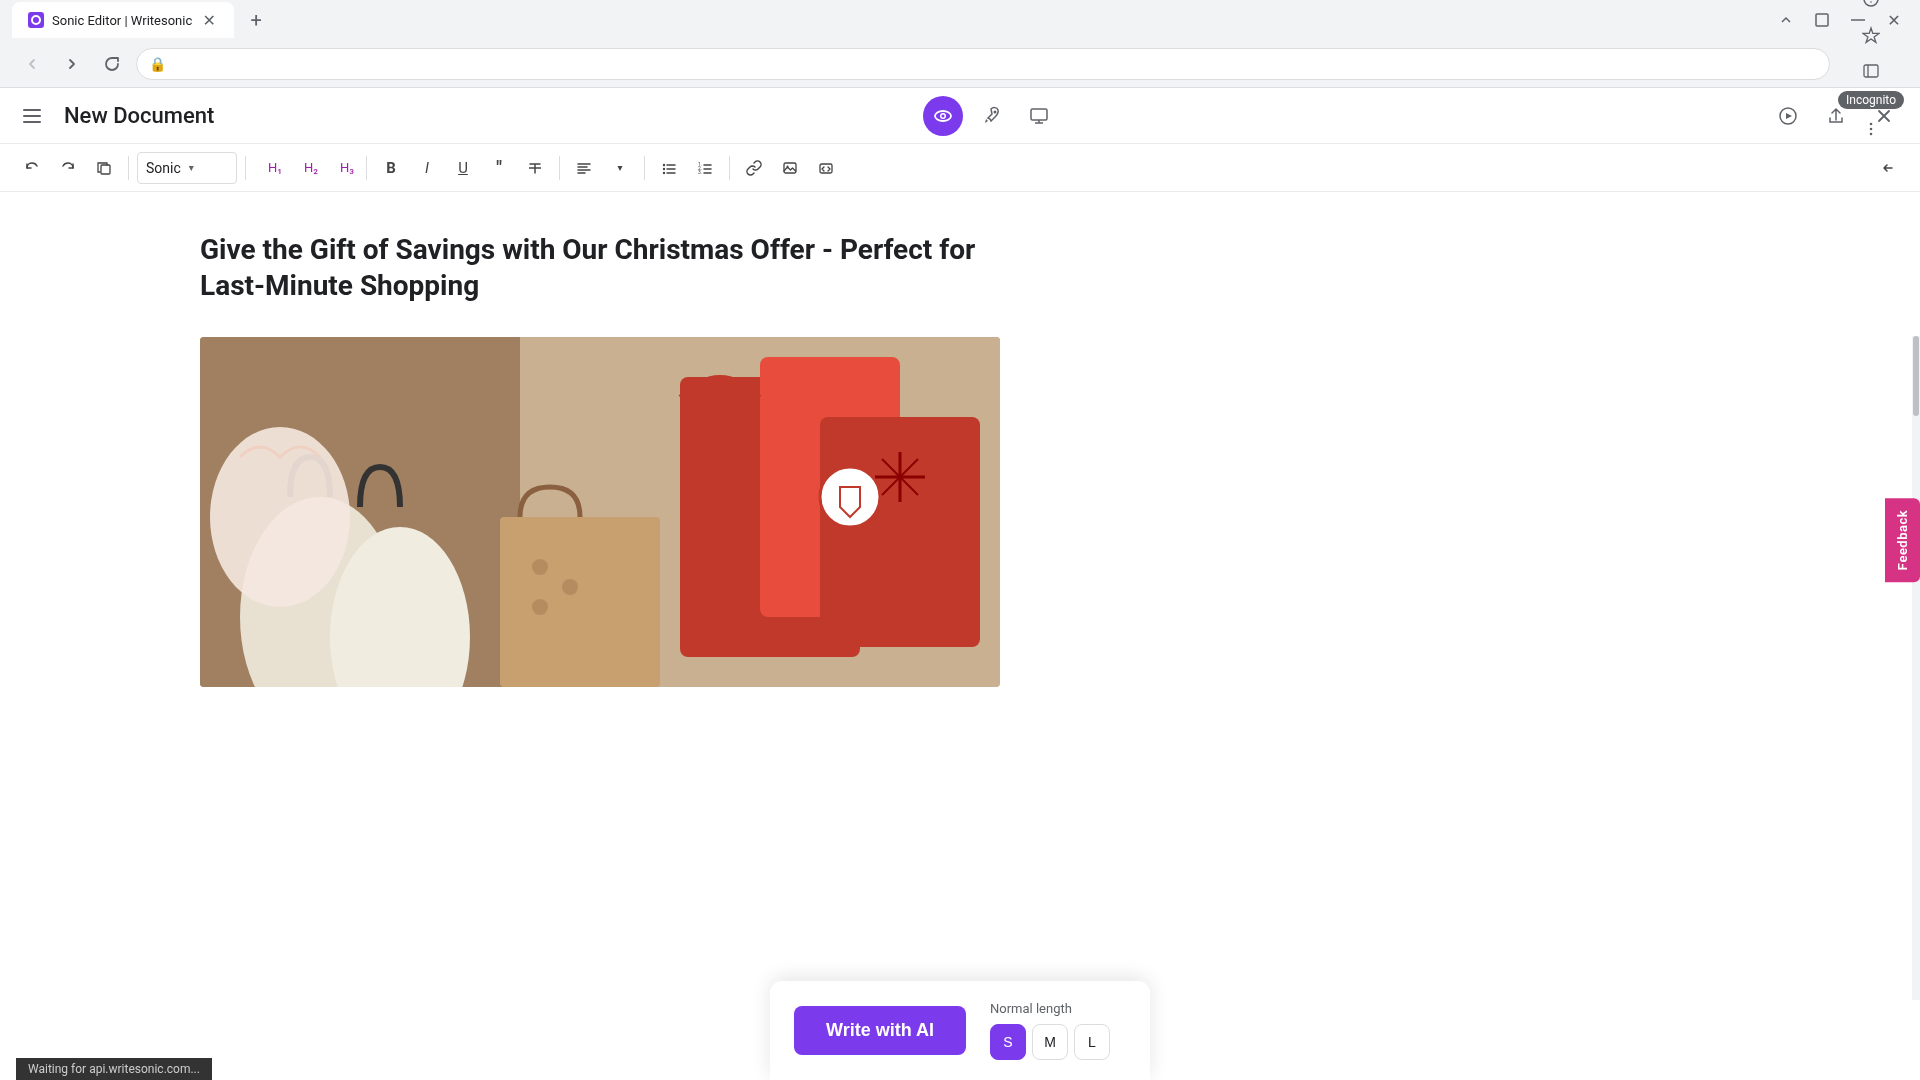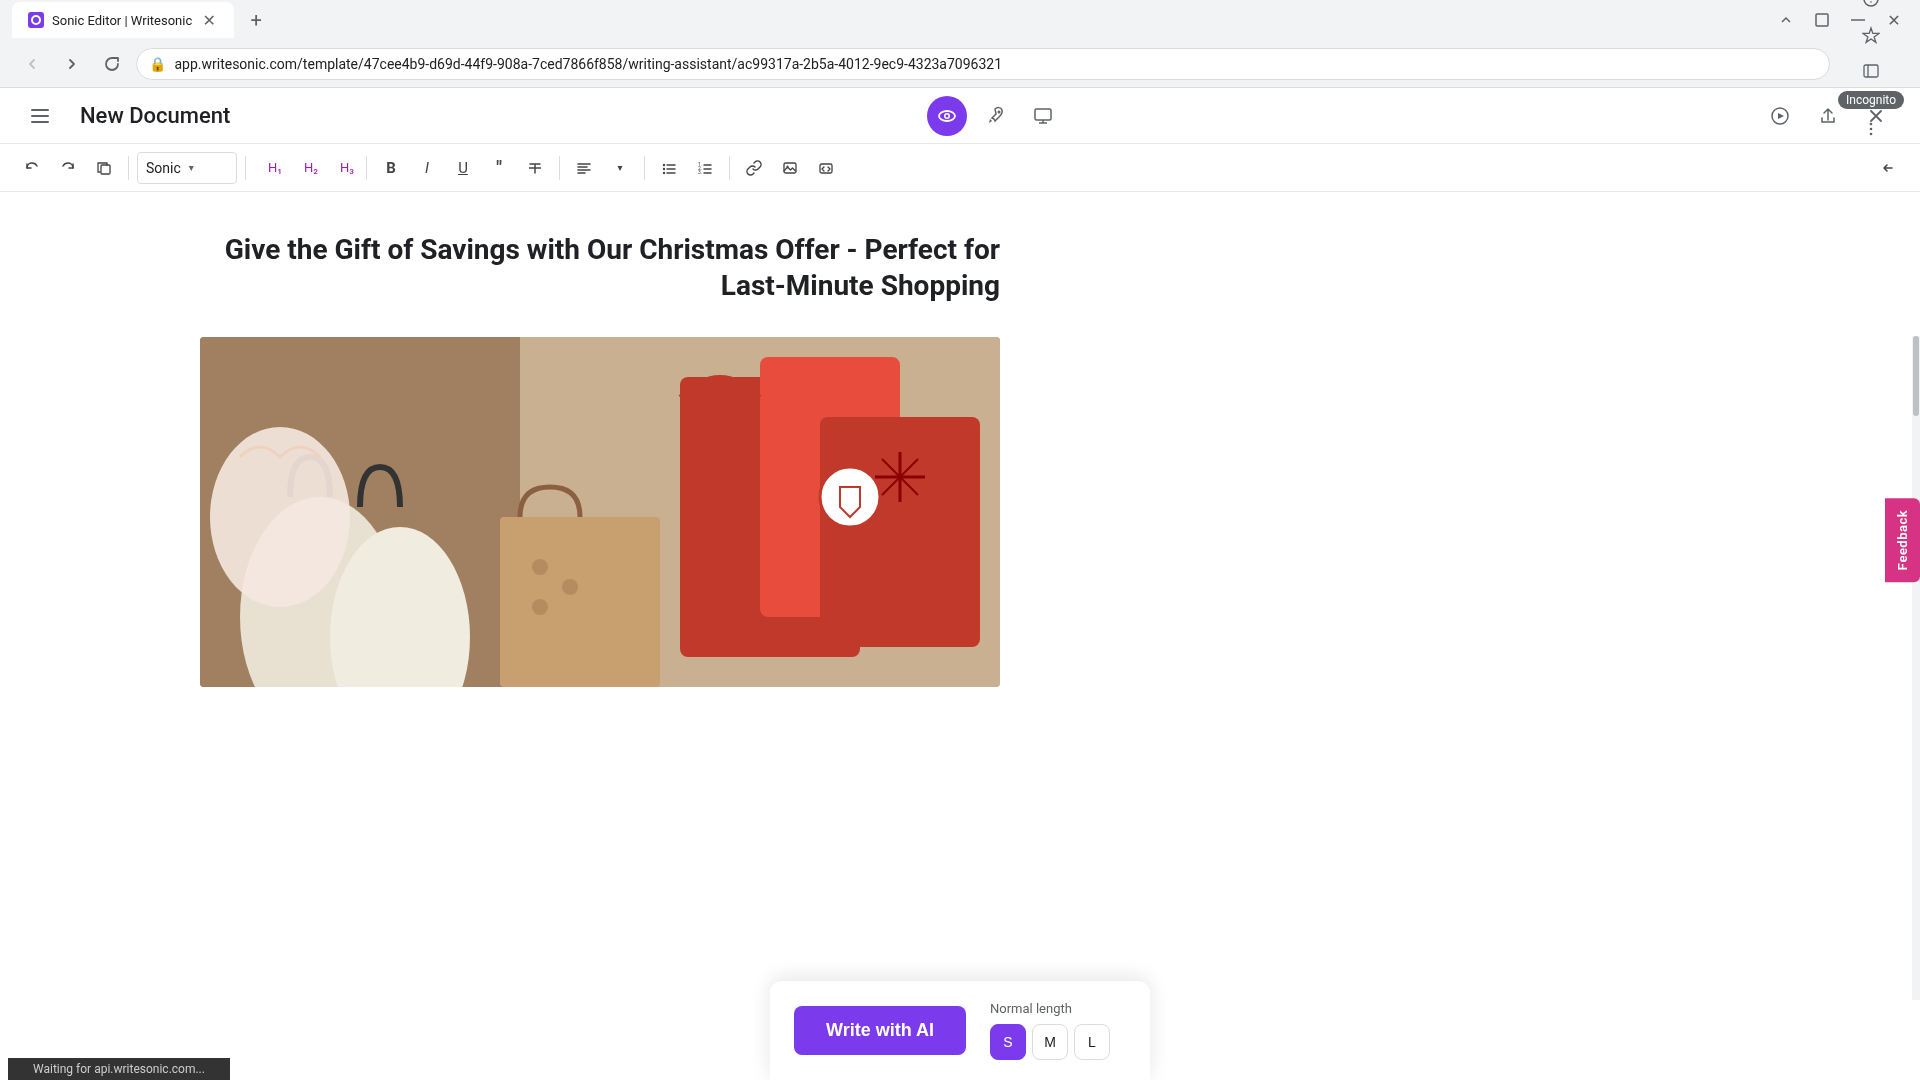--- a/index.html
+++ b/index.html
@@ -20,21 +20,21 @@
     .nav-button { width: 32px; height: 32px; border-radius: 50%; display: flex; align-items: center; justify-content: center; cursor: pointer; color: #5f6368; font-size: 18px; }
     .nav-button.disabled { color: #bdc1c6; cursor: default; }
     .address-bar { flex: 1; background: #fff; border-radius: 20px; height: 32px; display: flex; align-items: center; padding: 0 12px; border: 1px solid #dadce0; gap: 8px; }
     .address-bar-lock { color: #5f6368; font-size: 14px; }
     .address-bar-url { font-size: 13px; color: #202124; flex: 1; }
     .browser-actions { display: flex; gap: 4px; align-items: center; flex-direction: column; }
     .browser-action-btn { width: 32px; height: 32px; border-radius: 50%; display: flex; align-items: center; justify-content: center; cursor: pointer; color: #5f6368; }
     .incognito-badge { background: #5f6368; color: #fff; border-radius: 12px; padding: 2px 8px; font-size: 12px; cursor: pointer; }
 
     
-    .app-header { background: #fff; height: 56px; display: flex; align-items: center; padding: 0 24px; border-bottom: 1px solid #e8eaed; gap: 24px; }
+    .app-header { background: #fff; height: 56px; display: flex; align-items: center; padding: 0 16px; border-bottom: 1px solid #e8eaed; gap: 16px; }
     .hamburger { width: 32px; height: 32px; display: flex; align-items: center; justify-content: center; cursor: pointer; color: #5f6368; flex-direction: column; gap: 4px; }
     .hamburger-line { width: 18px; height: 2px; background: #5f6368; border-radius: 1px; }
     .doc-title { font-size: 22px; font-weight: 500; color: #202124; }
     .header-center { flex: 1; display: flex; justify-content: center; gap: 8px; }
     .header-icon-btn { width: 40px; height: 40px; border-radius: 50%; display: flex; align-items: center; justify-content: center; cursor: pointer; }
     .header-icon-btn.active { background: #7c3aed; }
     .header-icon-btn:not(.active) { color: #5f6368; }
     .header-actions { display: flex; gap: 8px; align-items: center; }
 
     
@@ -59,21 +59,21 @@
     .output-label { font-size: 13px; color: #5f6368; }
     .length-options { display: flex; gap: 6px; }
     .length-btn { width: 36px; height: 36px; border-radius: 8px; border: 1px solid #dadce0; display: flex; align-items: center; justify-content: center; cursor: pointer; font-size: 14px; font-weight: 500; background: #fff; color: #202124; }
     .length-btn.active { background: #7c3aed; color: #fff; border-color: #7c3aed; }
 
     
     .scrollbar { position: absolute; right: 0; top: 144px; bottom: 80px; width: 8px; background: #f1f3f4; }
     .scrollbar-thumb { width: 6px; height: 80px; background: #bdc1c6; border-radius: 4px; margin: 0 auto; margin-top: 0; }
 
     
-    .status-bar { position: fixed; bottom: 0; left: 8px; background: #333; color: #ccc; font-size: 12px; padding: 4px 25px; max-width: 300px; }
+    .status-bar { position: fixed; bottom: 0; left: 16px; background: #333; color: #ccc; font-size: 12px; padding: 4px 12px; max-width: 300px; }
     
     .chevron-icon { font-size: 10px; color: #5f6368; }
   </style>
 </head>
 <body>
 
 <div class="browser-chrome">
 
   <div class="browser-titlebar">
     <div class="browser-tab">
@@ -115,21 +115,20 @@
           <path d="M7 5l4 4-4 4" stroke="#5f6368" stroke-width="1.8" stroke-linecap="round" stroke-linejoin="round"></path>
         </svg>
     </div>
     <div class="nav-button">
       <svg width="18" height="18" viewBox="0 0 18 18" fill="none">
           <path d="M15 9A6 6 0 1 1 9 3h3M12 3l3 0 0 3" stroke="#5f6368" stroke-width="1.8" stroke-linecap="round" stroke-linejoin="round"></path>
         </svg>
     </div>
     <div class="address-bar">
       <span class="address-bar-lock">🔒</span>
-      <span class="address-bar-url" style="font-size:14px;">app.writesonic.com/template/47cee4b9-d69d-44f9-908a-7ced7866f858/writing-assistant/ac99317a-2b5a-4012-9ec9-4323a7096321</span>
     </div>
     <div class="browser-actions">
       <div class="browser-action-btn">
         <svg width="18" height="18" viewBox="0 0 18 18" fill="none">
             <circle cx="9" cy="9" r="7" stroke="#5f6368" stroke-width="1.5"></circle>
             <line x1="9" y1="6" x2="9" y2="9" stroke="#5f6368" stroke-width="1.5" stroke-linecap="round"></line>
             <circle cx="9" cy="12" r="0.8" fill="#5f6368"></circle>
           </svg>
       </div>
       <div class="browser-action-btn">
@@ -305,21 +304,21 @@
       </svg>
   </div>
   <div class="spacer"></div>
   <div class="toolbar-btn">
     <svg width="16" height="16" viewBox="0 0 16 16" fill="none">
         <path d="M12 8H4M7 5L4 8l3 3" stroke="#444" stroke-width="1.5" stroke-linecap="round" stroke-linejoin="round"></path>
       </svg>
   </div>
 </div>
 
-<div style="position:relative;text-align:right;">
+<div style="position:relative;">
   <div class="editor-content">
     <h1 class="doc-heading">Give the Gift of Savings with Our Christmas Offer - Perfect for Last-Minute Shopping</h1>
 
     <div class="doc-image">
       <svg width="800" height="350" viewBox="0 0 800 350" xmlns="http://www.w3.org/2000/svg">
 
         <rect width="800" height="350" fill="#c8b090"></rect>
 
         <rect x="0" y="0" width="320" height="350" fill="#a08060"></rect>
 

